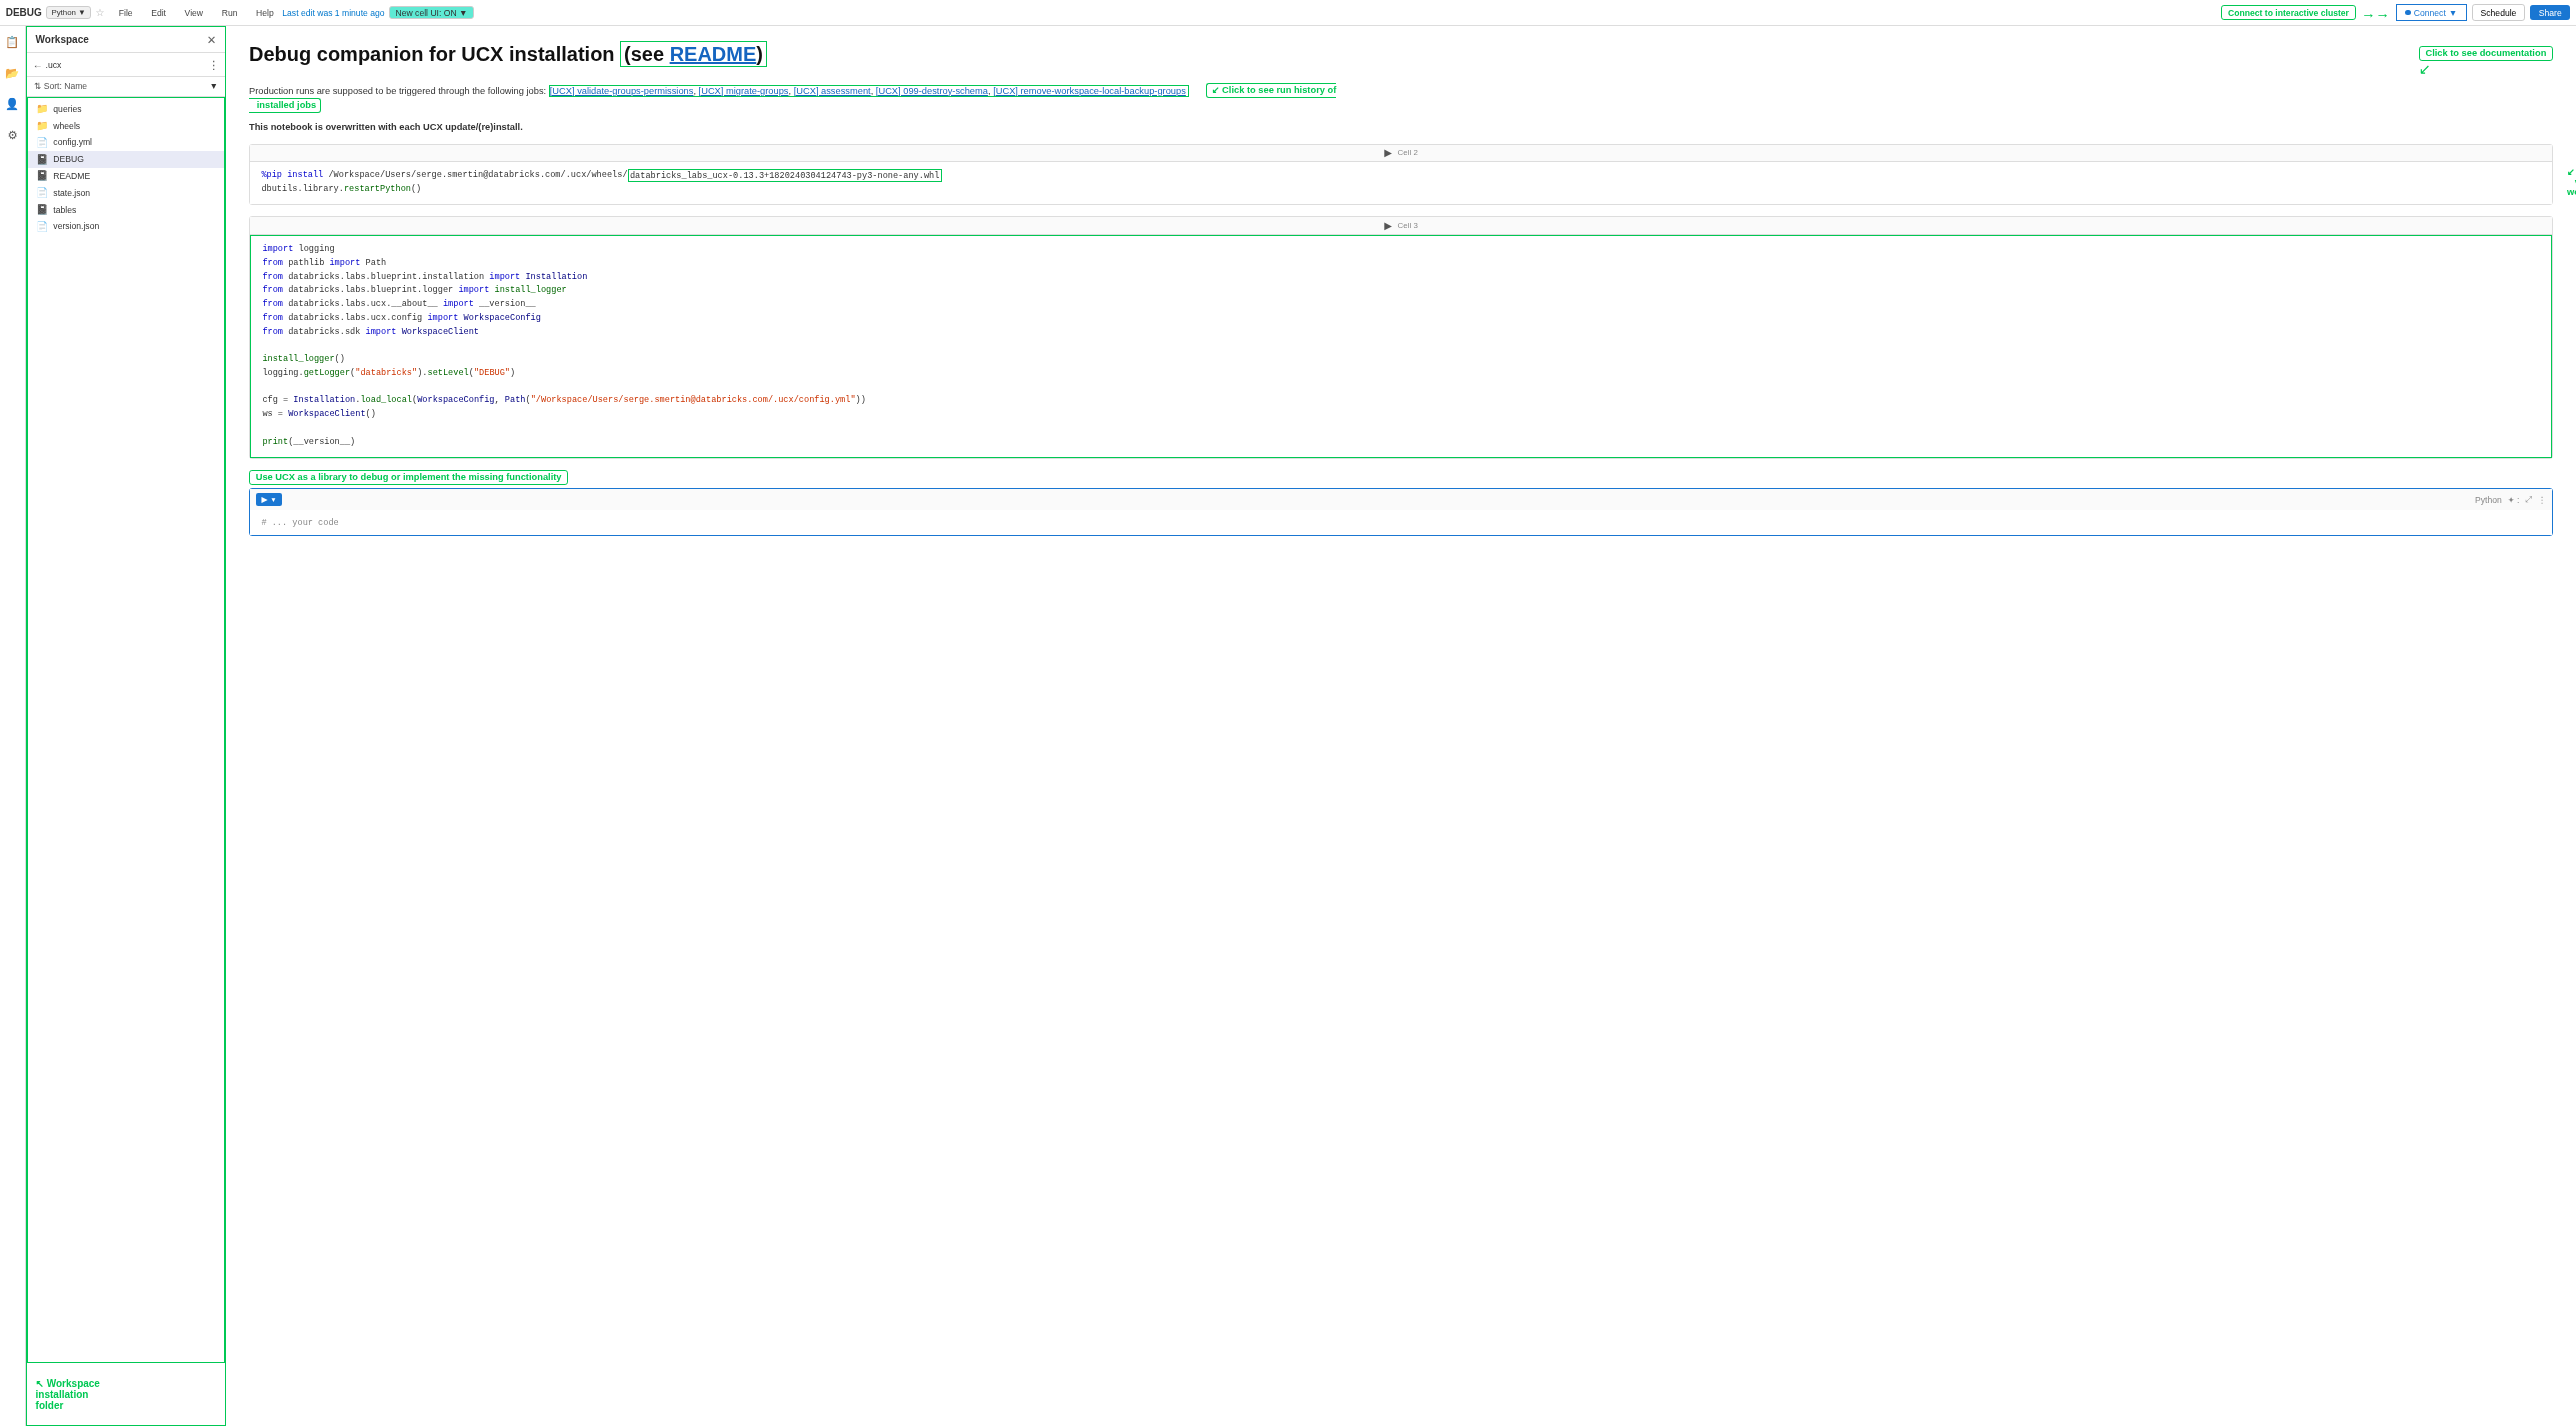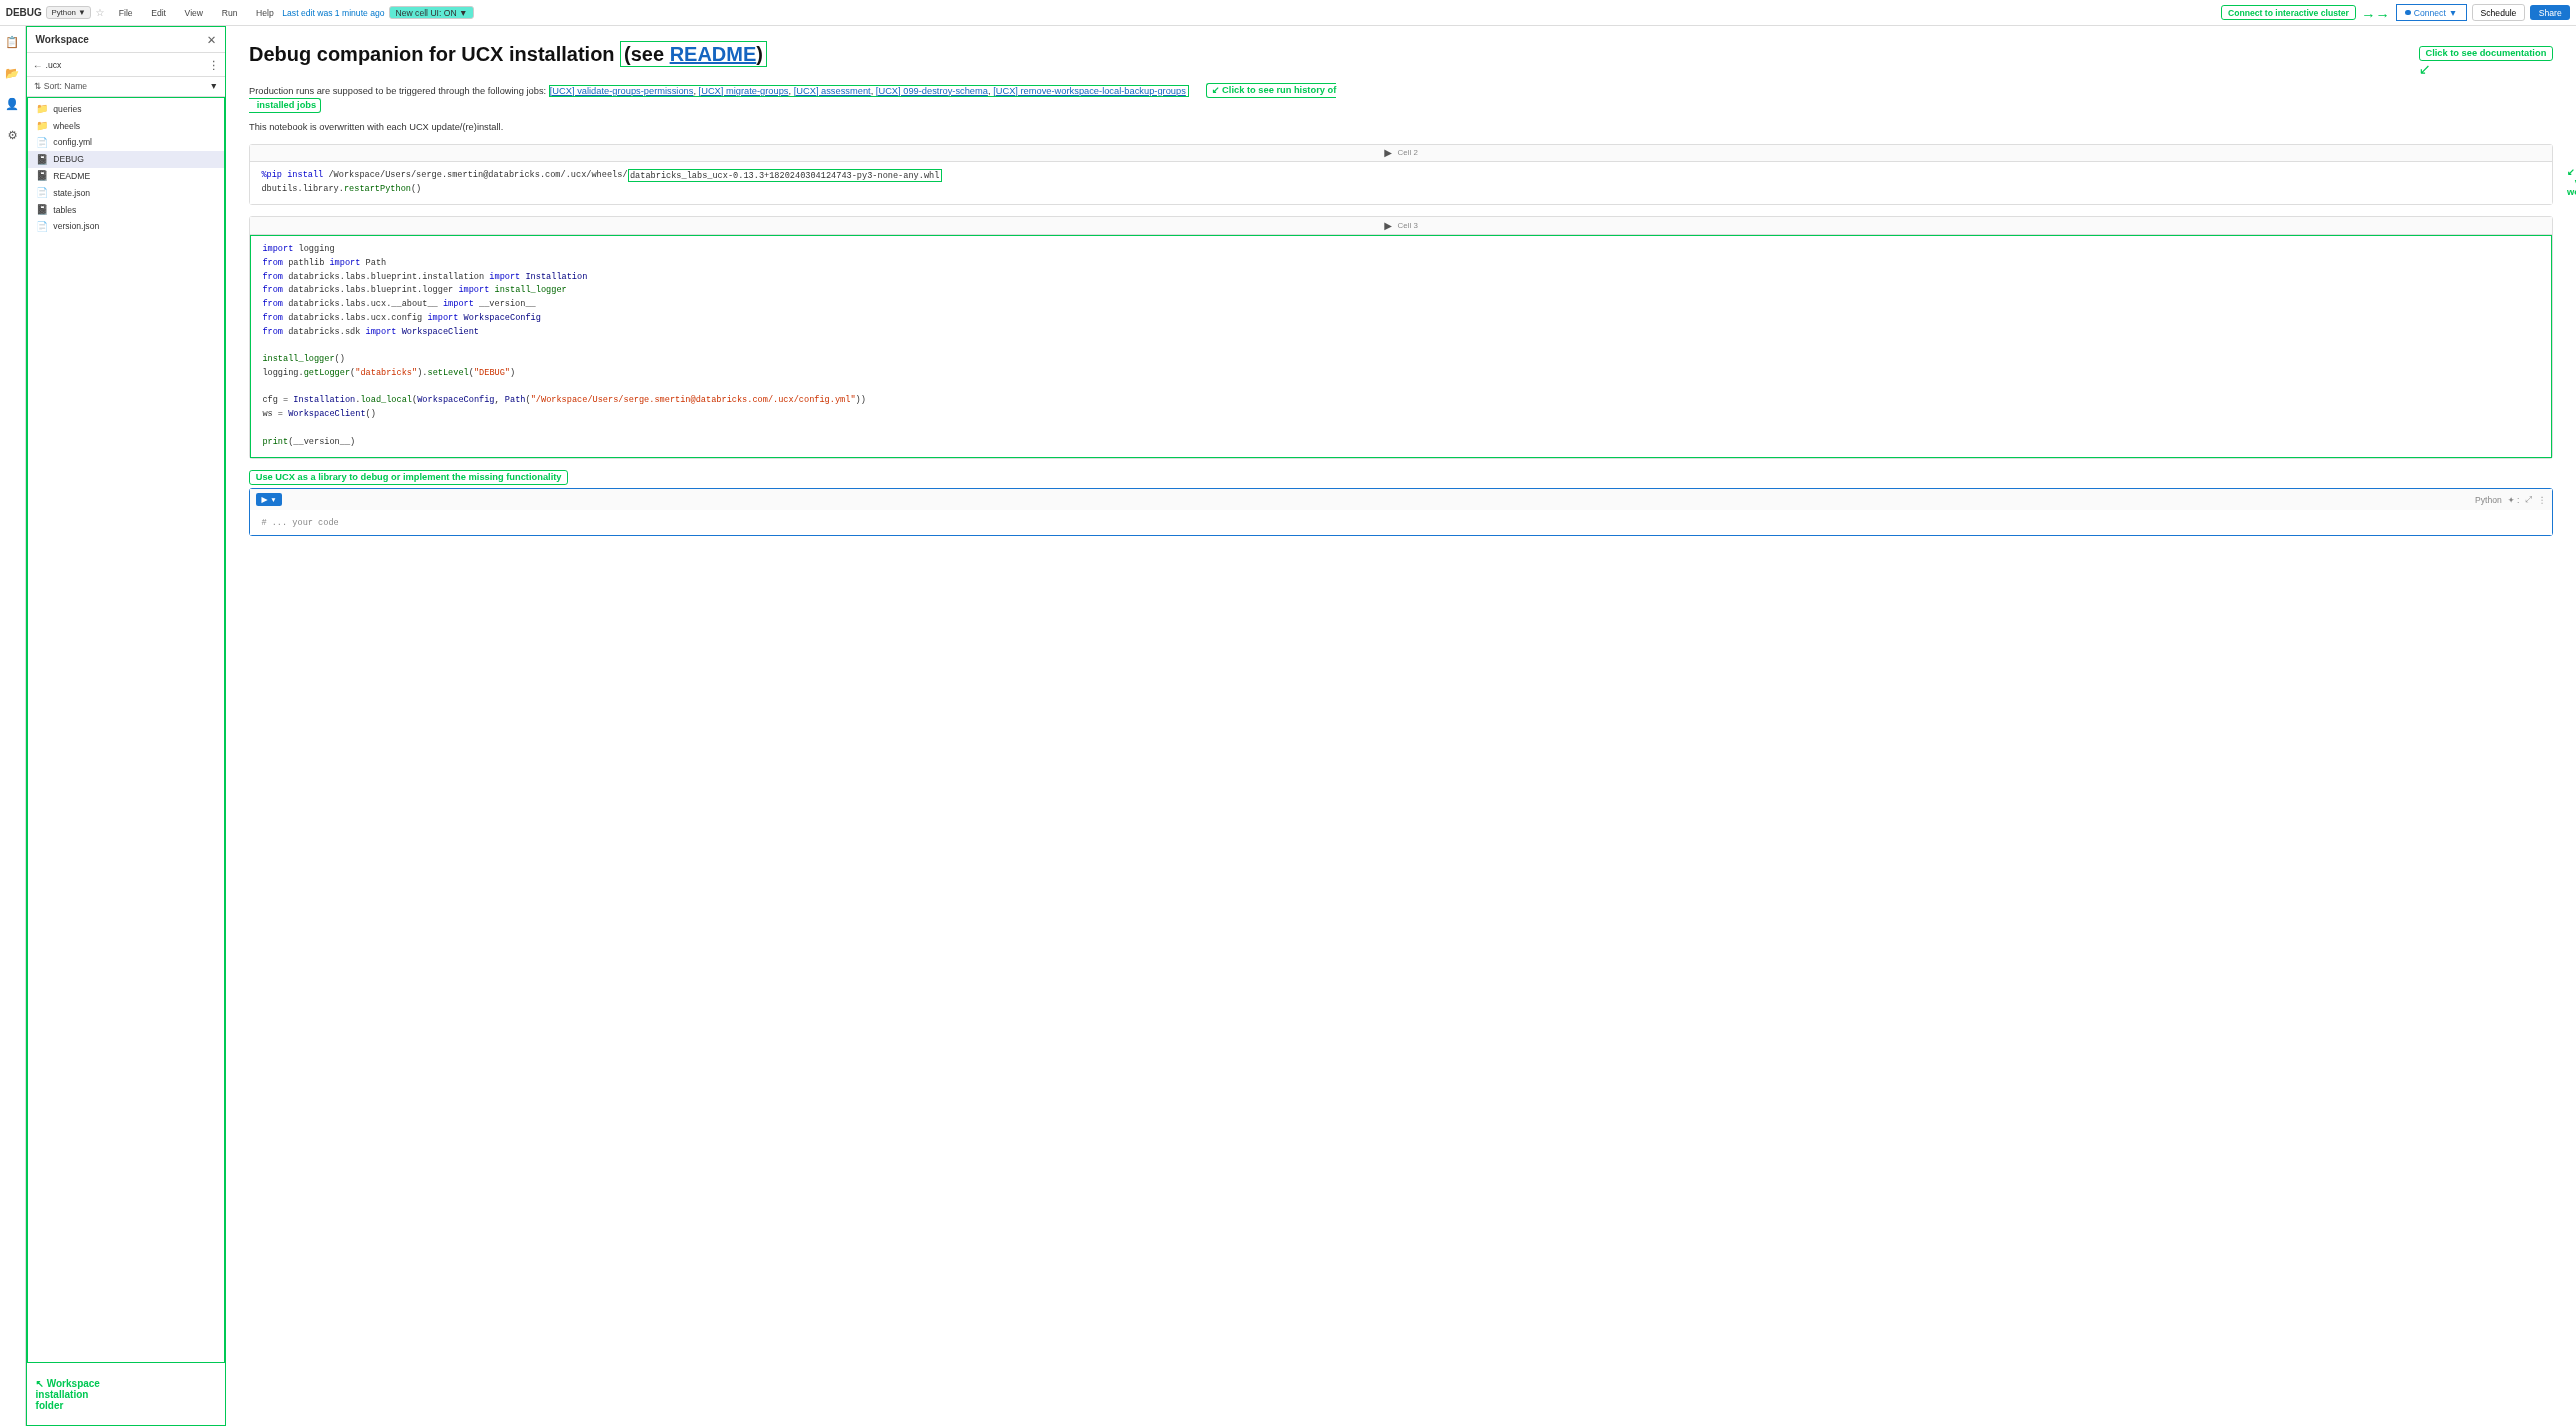--- a/index.html
+++ b/index.html
@@ -48,21 +48,21 @@
     .sidebar-icon { color: #555; font-size: 11.4px; cursor: pointer; padding: 2.9px; }
     .sidebar-icon.active { color: #1976d2; }
 
     
     .main-content { flex: 1; overflow-y: auto; padding: 17px 23px; }
 
     
     .notebook-heading { font-size: 20px; font-weight: 700; color: #111; margin-bottom: 8.6px; }
     .readme-link { color: #1565c0; text-decoration: underline; font-weight: 700; }
     .desc-link { color: #1565c0; text-decoration: underline; cursor: pointer; }
-    .bold-text { font-weight: 400; }
+    .bold-text { font-weight: 700; }
 
     
     .cell-container { border: 0.7px solid #ddd; border-radius: 2.9px; margin-bottom: 11.4px; }
     .cell-header { display: flex; align-items: center; justify-content: center; padding: 2.9px 5.7px; background: #fafafa; border-bottom: 0.7px solid #ddd; font-size: 7.9px; color: #888; }
     .cell-run-btn { color: #555; cursor: pointer; font-size: 10px; margin-right: 5.7px; }
     .cell-body { padding: 7.1px 11.4px; background: #fff; font-family: 'Courier New', monospace; font-size: 8.6px; line-height: 1.6; }
     .cell-body.highlighted { border: 1.4px solid #00c853; }
 
     
     .kw { color: #0000cc; }

